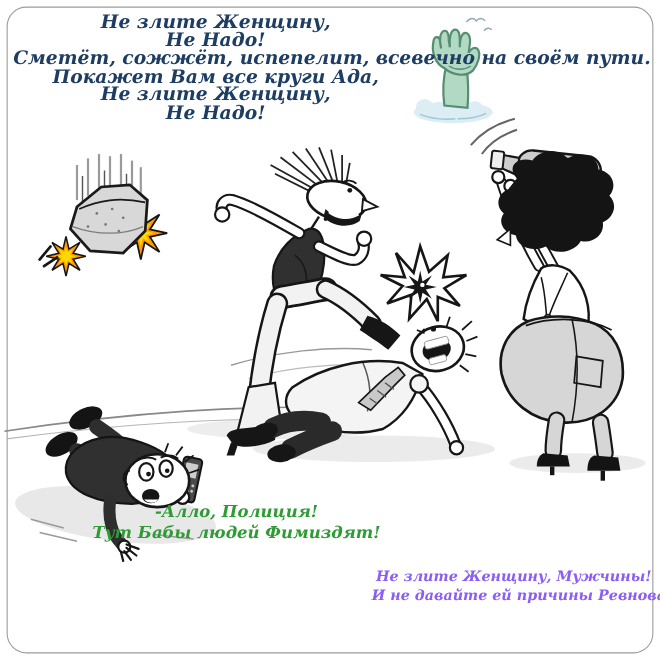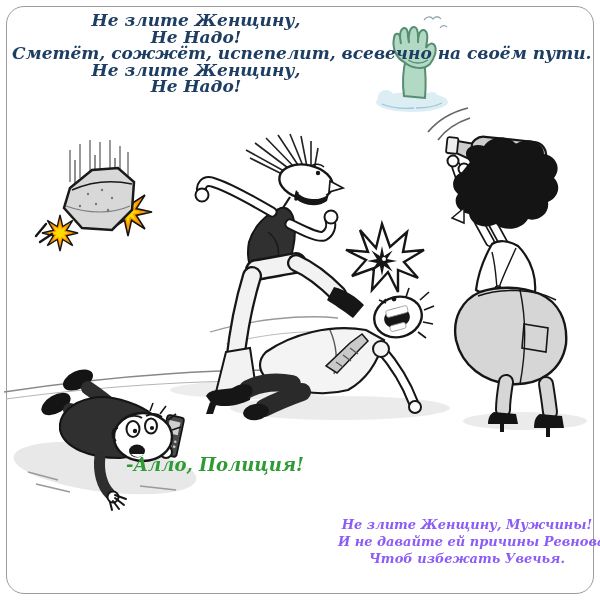--- a/index.html
+++ b/index.html
@@ -11,21 +11,21 @@
   .frame{
     position:absolute;inset:6px;border:1.6px solid #9c9c9c;border-radius:18px;
     background:#ffffff;
   }
   .scene-svg{position:absolute;left:0;top:0;width:600px;height:600px;}
   .poem{
     position:absolute;text-align:center;font-weight:bold;font-style:italic;
   }
   .poem .line{white-space:nowrap;}
   .top-poem{left:12px;top:12px;width:368px;font-size:17px;line-height:16.6px;color:#1d3d62;}
-  .phone-caption{left:75px;top:456px;width:280px;font-size:18px;line-height:18.5px;color:#2f9b35;}
+  .phone-caption{left:75px;top:456px;width:280px;font-size:15px;line-height:18.5px;color:#2f9b35;}
   .bottom-poem{left:338px;top:516px;width:258px;font-size:13px;line-height:17.2px;color:#8b5cf6;}
 </style>
 </head>
 <body>
 
 <div class="frame"></div>
 
 <svg class="scene-svg" viewBox="0 0 600 600">
 
   <g fill="none">
@@ -263,25 +263,26 @@
     <path d="M124,419 C130,415 138,415 142,418 M146,416 C152,413 158,414 162,417" fill="none" stroke="#161616" stroke-width="1.8"></path>
     <ellipse cx="137" cy="451" rx="8" ry="6.5" fill="#161616"></ellipse>
     <path d="M131,454 C135,458 141,458 144,454" fill="#fff"></path>
   </g>
 </svg>
 
 <div class="poem top-poem">
   <div class="line">Не злите Женщину,</div>
   <div class="line">Не Надо!</div>
   <div class="line">Сметёт, сожжёт, испепелит, всевечно на своём пути.</div>
+  <div class="line">Покажет Вам все круги Ада,</div>
   <div class="line">Не злите Женщину,</div>
   <div class="line">Не Надо!</div>
 </div>
 
 <div class="poem phone-caption">
   <div class="line">-Алло, Полиция!</div>
+  <div class="line">Тут Бабы людей Фимиздят!</div>
 </div>
 
 <div class="poem bottom-poem">
   <div class="line">Не злите Женщину, Мужчины!</div>
   <div class="line">И не давайте ей причины Ревновать.</div>
-  <div class="line">Чтоб избежать Увечья.</div>
 </div>
 
 </body></html>

